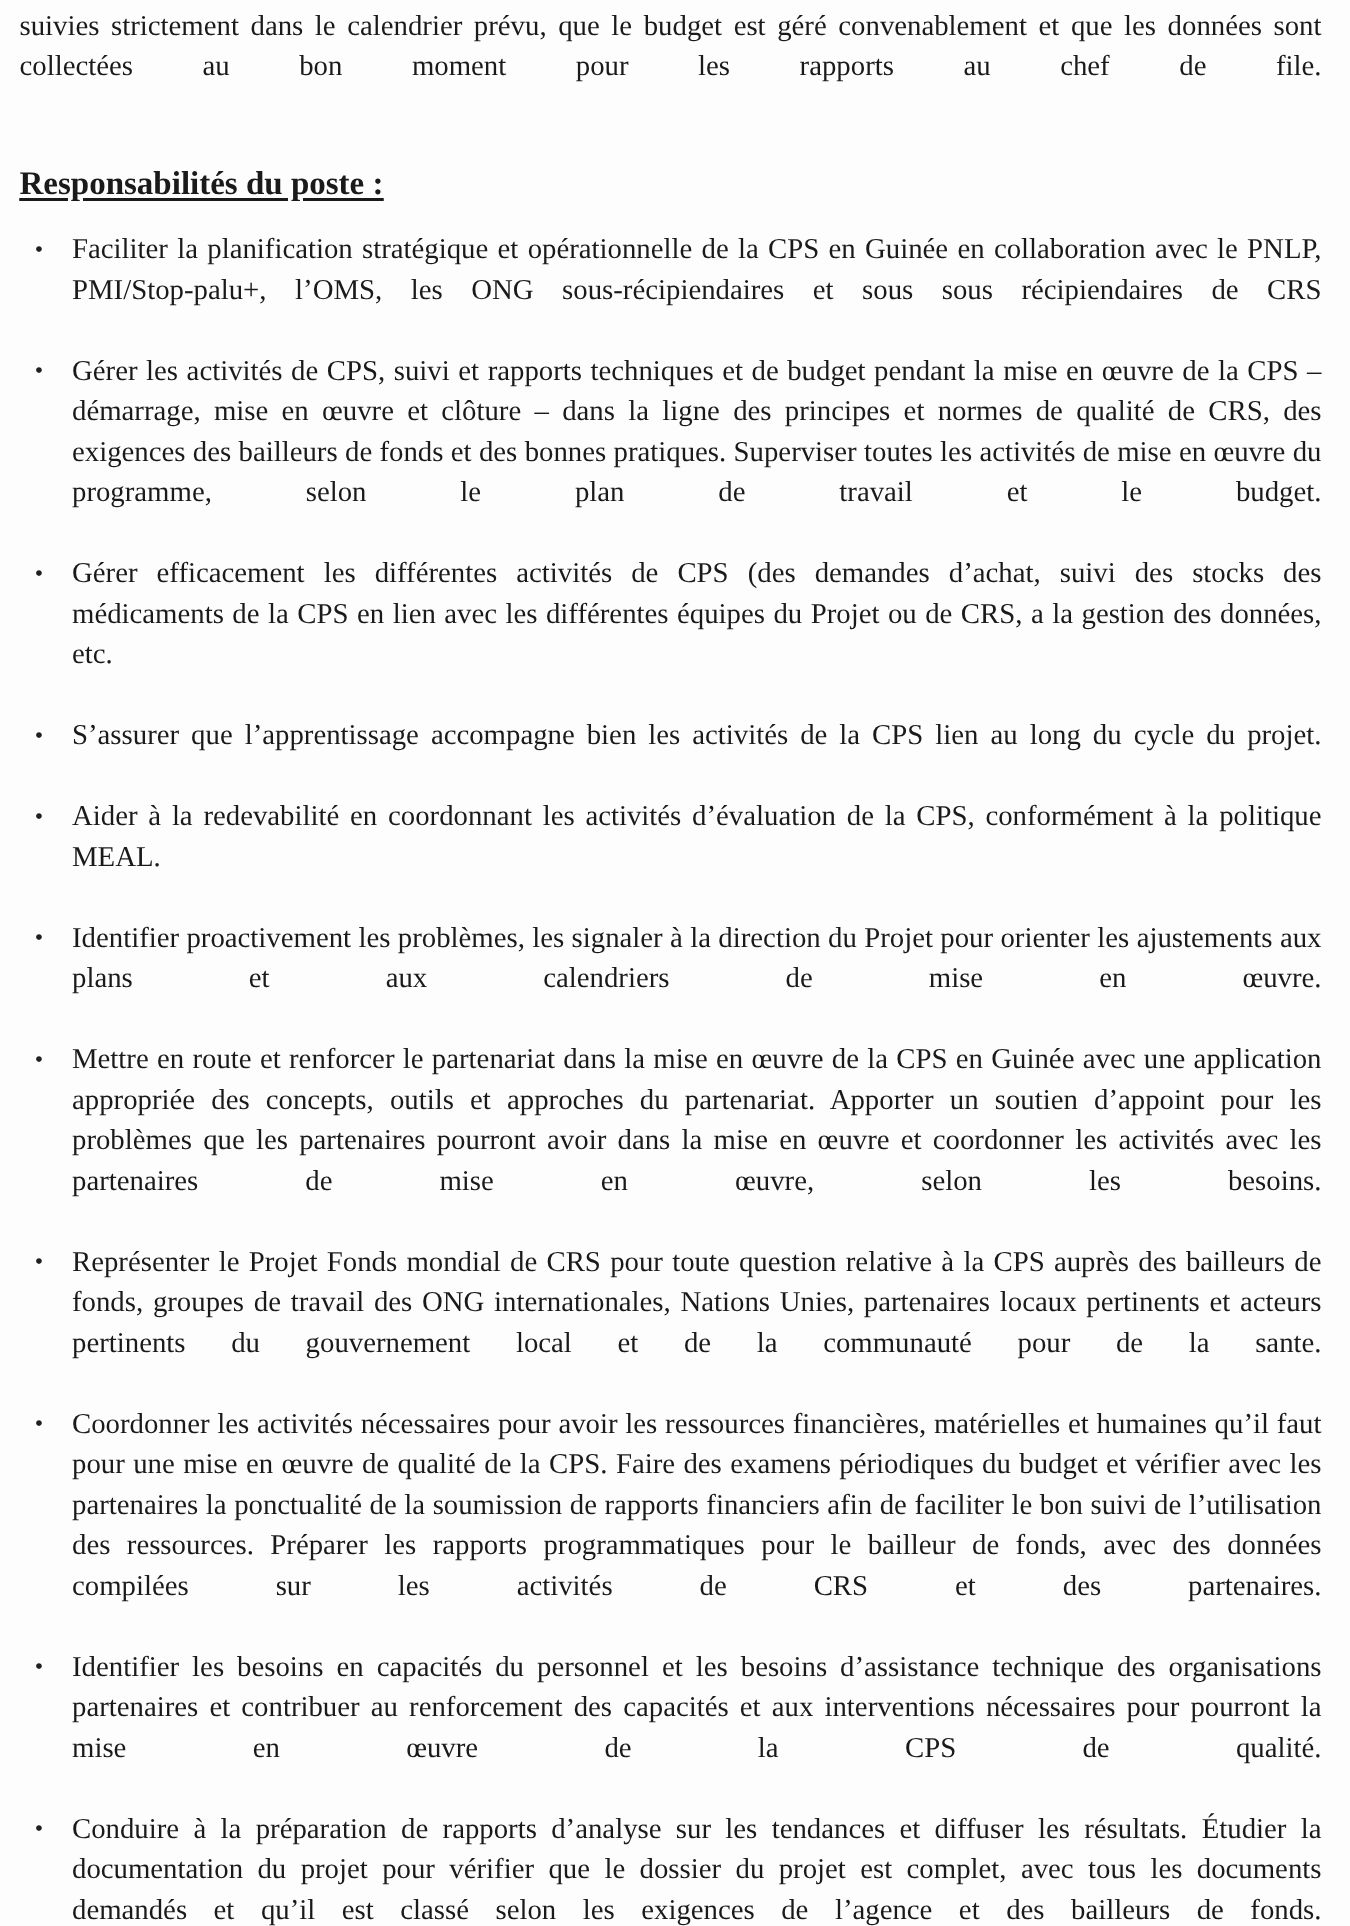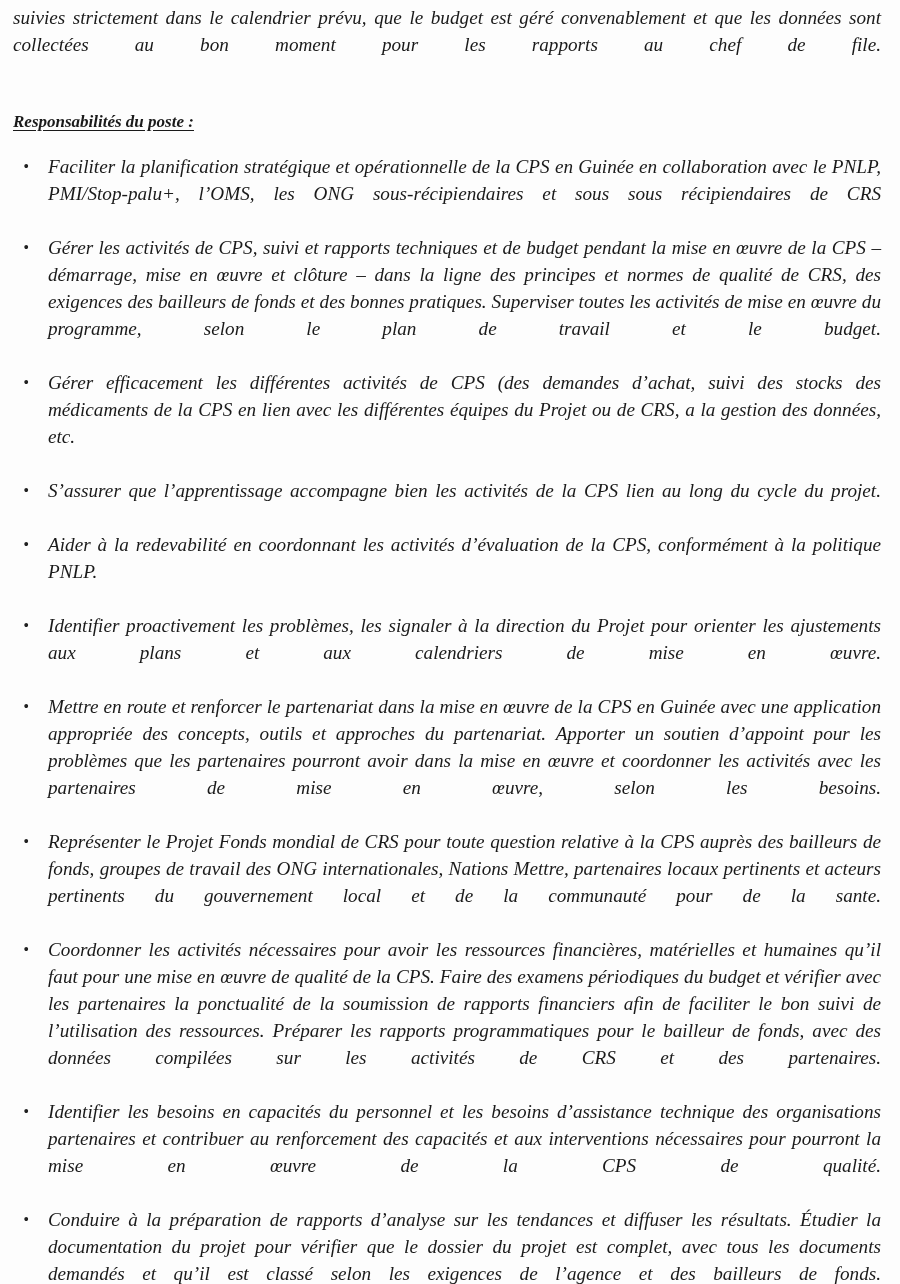--- a/index.html
+++ b/index.html
@@ -15,21 +15,20 @@
     color: #1a1a1a;
     overflow: hidden;
   }
 
   .page {
     position: relative;
     width: 900px;
     height: 1248px;
     box-sizing: border-box;
     padding: 16px;
-    font-style: italic;
   }
 
   .doc-body {
     position: absolute;
     left: 13px;
     top: 0;
     width: 868px;
   }
 
   
@@ -38,21 +37,21 @@
     line-height: 27px;
     text-align: justify;
     text-justify: inter-word;
     margin: 0;
     padding-top: 4px;
     hyphens: none;
   }
 
   
   .section-heading {
-    font-size: 17px;
+    font-size: 22px;
     line-height: 26px;
     font-weight: bold;
     text-decoration: underline;
     text-underline-offset: 3px;
     margin: 0;
     padding-top: 24px;
     padding-bottom: 4px;
     display: block;
   }
   .section-heading span {
@@ -128,36 +127,36 @@
         <span class="item-text">Gérer efficacement les différentes activités de CPS (des demandes d’achat, suivi des stocks des médicaments de la CPS en lien avec les différentes équipes du Projet ou de CRS, a la gestion des données, etc.</span>
       </li>
 
       <li class="resp-item">
         <span class="bullet-marker">•</span>
         <span class="item-text">S’assurer que l’apprentissage accompagne bien les activités de la CPS lien au long du cycle du projet.</span>
       </li>
 
       <li class="resp-item">
         <span class="bullet-marker">•</span>
-        <span class="item-text">Aider à la redevabilité en coordonnant les activités d’évaluation de la CPS, conformément à la politique PNLP.</span>
+        <span class="item-text">Aider à la redevabilité en coordonnant les activités d’évaluation de la CPS, conformément à la politique MEAL.</span>
       </li>
 
       <li class="resp-item">
         <span class="bullet-marker">•</span>
         <span class="item-text">Identifier proactivement les problèmes, les signaler à la direction du Projet pour orienter les ajustements aux plans et aux calendriers de mise en œuvre.</span>
       </li>
 
       <li class="resp-item">
         <span class="bullet-marker">•</span>
         <span class="item-text">Mettre en route et renforcer le partenariat dans la mise en œuvre de la CPS en Guinée avec une application appropriée des concepts, outils et approches du partenariat. Apporter un soutien d’appoint pour les problèmes que les partenaires pourront avoir dans la mise en œuvre et coordonner les activités avec les partenaires de mise en œuvre, selon les besoins.</span>
       </li>
 
       <li class="resp-item">
         <span class="bullet-marker">•</span>
-        <span class="item-text">Représenter le Projet Fonds mondial de CRS pour toute question relative à la CPS auprès des bailleurs de fonds, groupes de travail des ONG internationales, Nations Mettre, partenaires locaux pertinents et acteurs pertinents du gouvernement local et de la communauté pour de la sante.</span>
+        <span class="item-text">Représenter le Projet Fonds mondial de CRS pour toute question relative à la CPS auprès des bailleurs de fonds, groupes de travail des ONG internationales, Nations Unies, partenaires locaux pertinents et acteurs pertinents du gouvernement local et de la communauté pour de la sante.</span>
       </li>
 
       <li class="resp-item">
         <span class="bullet-marker">•</span>
         <span class="item-text">Coordonner les activités nécessaires pour avoir les ressources financières, matérielles et humaines qu’il faut pour une mise en œuvre de qualité de la CPS. Faire des examens périodiques du budget et vérifier avec les partenaires la ponctualité de la soumission de rapports financiers afin de faciliter le bon suivi de l’utilisation des ressources. Préparer les rapports programmatiques pour le bailleur de fonds, avec des données compilées sur les activités de CRS et des partenaires.</span>
       </li>
 
       <li class="resp-item">
         <span class="bullet-marker">•</span>
         <span class="item-text">Identifier les besoins en capacités du personnel et les besoins d’assistance technique des organisations partenaires et contribuer au renforcement des capacités et aux interventions nécessaires pour pourront la mise en œuvre de la CPS de qualité.</span>

